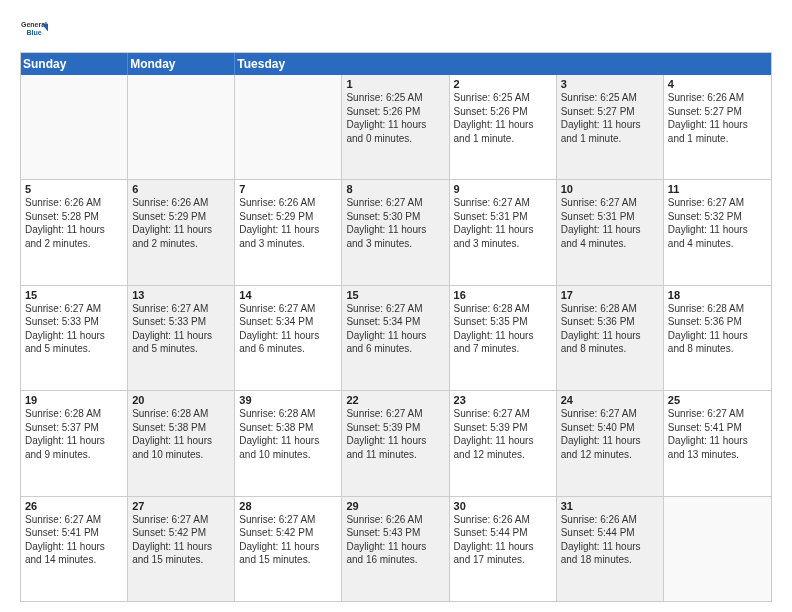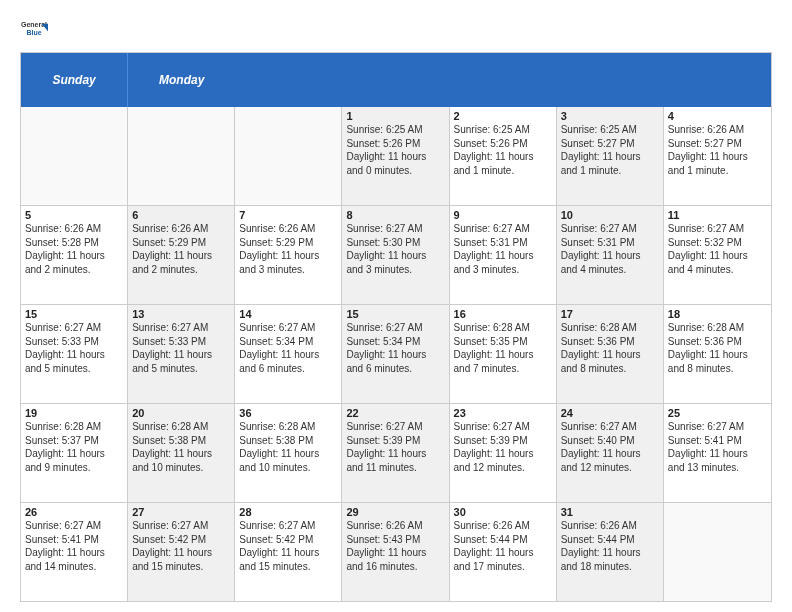--- a/index.html
+++ b/index.html
@@ -64,24 +64,22 @@
     }
     .cal-header {
       display: grid;
       grid-template-columns: repeat(7, 1fr);
       background: #2a6abf;
     }
     .cal-header-cell {
       color: #fff;
       font-size: 12px;
       font-weight: bold;
-      text-align: center;
-      padding: 20px 2px;
+      padding: 4px 2px;
       border-right: 1px solid #4a8adf;
-      font-style: italic;
     }
     .cal-header-cell:last-child { border-right: none; }
     .cal-body {
       flex: 1;
       display: flex;
       flex-direction: column;
     }
     .cal-row {
       display: grid;
       grid-template-columns: repeat(7, 1fr);
@@ -136,20 +134,21 @@
     <div class="title-block">
       <div class="month-title"></div>
       <div class="location"></div>
     </div>
   </div>
 
   <div class="calendar">
     <div class="cal-header">
     <div class="cal-header-cell">Sunday</div>
         <div class="cal-header-cell">Monday</div>
+        <div class="cal-header-cell">Tuesday</div>
       </div>
     <div class="cal-body">
     <div class="cal-row">
           <div class="cal-cell empty"></div>
           <div class="cal-cell empty"></div>
           <div class="cal-cell empty"></div>
           <div class="cal-cell shaded">
             <span class="day-num">1</span>
             <div class="cell-info">Sunrise: 6:25 AM<br>Sunset: 5:26 PM<br>Daylight: 11 hours<br>and 0 minutes.</div>
           </div>
@@ -229,21 +228,21 @@
         <div class="cal-row">
           <div class="cal-cell">
             <span class="day-num">19</span>
             <div class="cell-info">Sunrise: 6:28 AM<br>Sunset: 5:37 PM<br>Daylight: 11 hours<br>and 9 minutes.</div>
           </div>
           <div class="cal-cell shaded">
             <span class="day-num">20</span>
             <div class="cell-info">Sunrise: 6:28 AM<br>Sunset: 5:38 PM<br>Daylight: 11 hours<br>and 10 minutes.</div>
           </div>
           <div class="cal-cell">
-            <span class="day-num">36</span>
+            <span class="day-num">39</span>
             <div class="cell-info">Sunrise: 6:28 AM<br>Sunset: 5:38 PM<br>Daylight: 11 hours<br>and 10 minutes.</div>
           </div>
           <div class="cal-cell shaded">
             <span class="day-num">22</span>
             <div class="cell-info">Sunrise: 6:27 AM<br>Sunset: 5:39 PM<br>Daylight: 11 hours<br>and 11 minutes.</div>
           </div>
           <div class="cal-cell">
             <span class="day-num">23</span>
             <div class="cell-info">Sunrise: 6:27 AM<br>Sunset: 5:39 PM<br>Daylight: 11 hours<br>and 12 minutes.</div>
           </div>

